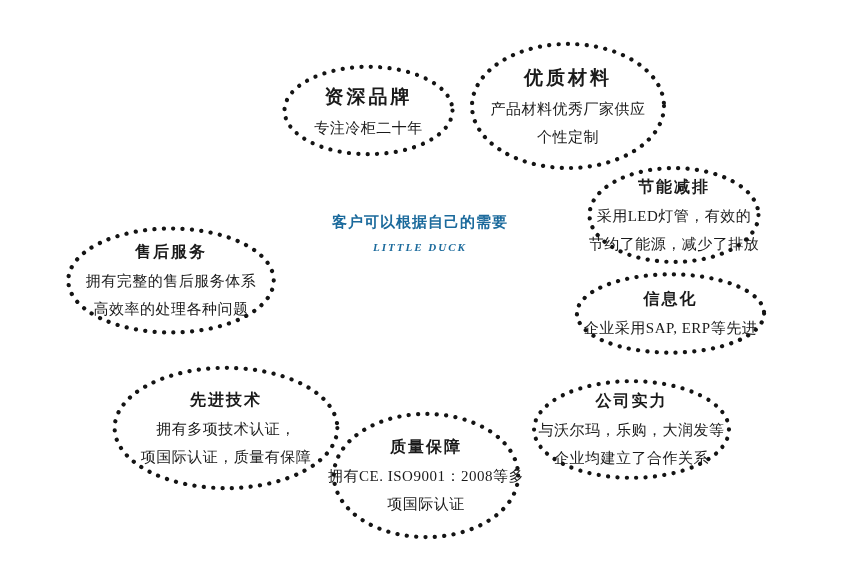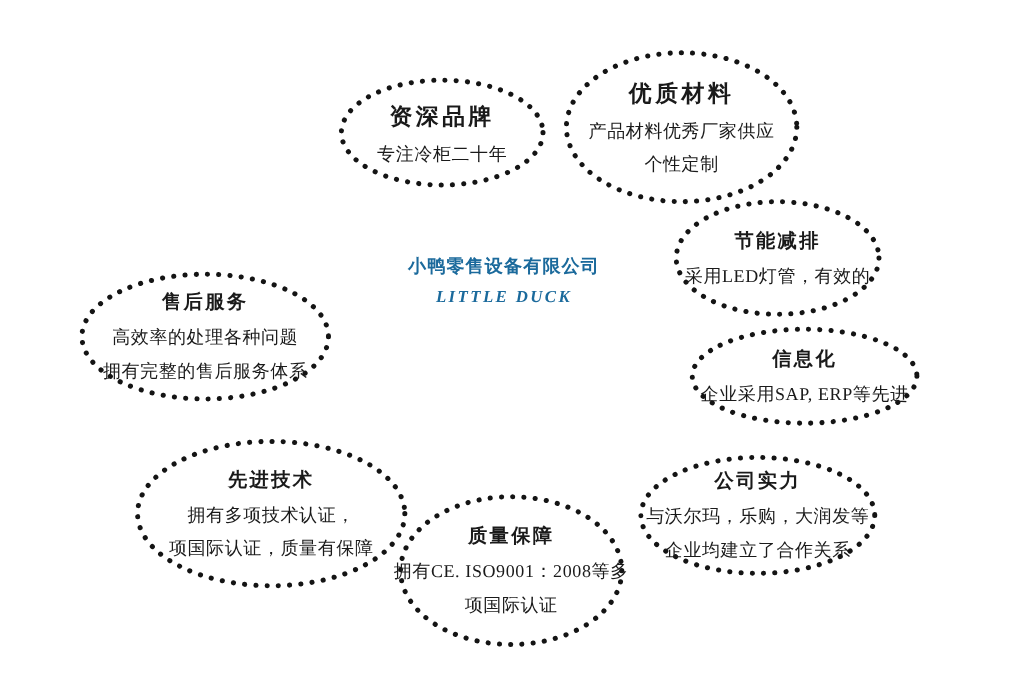--- a/index.html
+++ b/index.html
@@ -33,34 +33,34 @@
     white-space: nowrap;
   }
   .btitle { font-size: 16px; font-weight: bold; letter-spacing: 2px; }
   .big .btitle { font-size: 19px; letter-spacing: 3px; }
   .bline { font-size: 15px; letter-spacing: 0.5px; }
 
   
   .b1 { left: 78px;  top: 74px;  width: 180px; height: 129px; }
   .b2 { left: 281px; top: 63px;  width: 175px; height: 95px;  }
   .b3 { left: 468px; top: 40px;  width: 200px; height: 132px; }
-  .b4 { left: 560px; top: 164px; width: 176px; height: 102px; }
+  .b4 { left: 586px; top: 164px; width: 176px; height: 102px; }
   .b5 { left: 573px; top: 270px; width: 195px; height: 87px;  }
   .b6 { left: 530px; top: 377px; width: 203px; height: 105px; }
   .b7 { left: 64px;  top: 224px; width: 214px; height: 113px; }
   .b8 { left: 110px; top: 364px; width: 232px; height: 128px; }
   .b9 { left: 330px; top: 410px; width: 192px; height: 131px; }
 
   .center {
     position: absolute; left: 320px; top: 213px; width: 200px;
     text-align: center;
     color: #1b6a9c;
   }
   .company { font-size: 15px; font-weight: bold; letter-spacing: 1px; }
-  .brand { font-size: 14px; font-weight: bold; font-style: italic; margin-top: 9px; letter-spacing: 2px; }
+  .brand { font-size: 11px; font-weight: bold; font-style: italic; margin-top: 9px; letter-spacing: 2px; }
 </style>
 </head>
 <body>
 
 <div class="canvas">
 
 
   <div class="bubble b2 big">
     <svg class="ring">
       <ellipse cx="50%" cy="50%" rx="48%" ry="46%"></ellipse>
@@ -82,20 +82,21 @@
     </div>
   </div>
 
   <div class="bubble b4">
     <svg class="ring">
       <ellipse cx="50%" cy="50%" rx="48%" ry="46%"></ellipse>
     </svg>
     <div class="btxt">
       <div class="btitle">节能减排</div>
       <div class="bline">采用LED灯管，有效的</div>
+      <div class="bline">节约了能源，减少了排放</div>
     </div>
   </div>
 
   <div class="bubble b5">
     <svg class="ring">
       <ellipse cx="50%" cy="50%" rx="48%" ry="45%"></ellipse>
     </svg>
     <div class="btxt">
       <div class="btitle">信息化</div>
       <div class="bline">企业采用SAP, ERP等先进</div>
@@ -112,22 +113,22 @@
       <div class="bline">企业均建立了合作关系</div>
     </div>
   </div>
 
   <div class="bubble b7">
     <svg class="ring">
       <ellipse cx="50%" cy="50%" rx="48%" ry="46%"></ellipse>
     </svg>
     <div class="btxt">
       <div class="btitle">售后服务</div>
+      <div class="bline">拥有完整的售后服务体系</div>
       <div class="bline">高效率的处理各种问题</div>
-      <div class="bline">拥有完整的售后服务体系</div>
     </div>
   </div>
 
   <div class="bubble b8">
     <svg class="ring">
       <ellipse cx="50%" cy="50%" rx="48%" ry="47%"></ellipse>
     </svg>
     <div class="btxt">
       <div class="btitle">先进技术</div>
       <div class="bline">拥有多项技术认证，</div>
@@ -140,17 +141,17 @@
       <ellipse cx="50%" cy="50%" rx="48%" ry="47%"></ellipse>
     </svg>
     <div class="btxt">
       <div class="btitle">质量保障</div>
       <div class="bline">拥有CE. ISO9001：2008等多</div>
       <div class="bline">项国际认证</div>
     </div>
   </div>
 
   <div class="center">
-    <div class="company">小鸭零售设备有限公司</div>
+    <div class="company">客户可以根据自己的需要</div>
     <div class="brand">LITTLE DUCK</div>
   </div>
 
 </div>
 
 </body></html>

